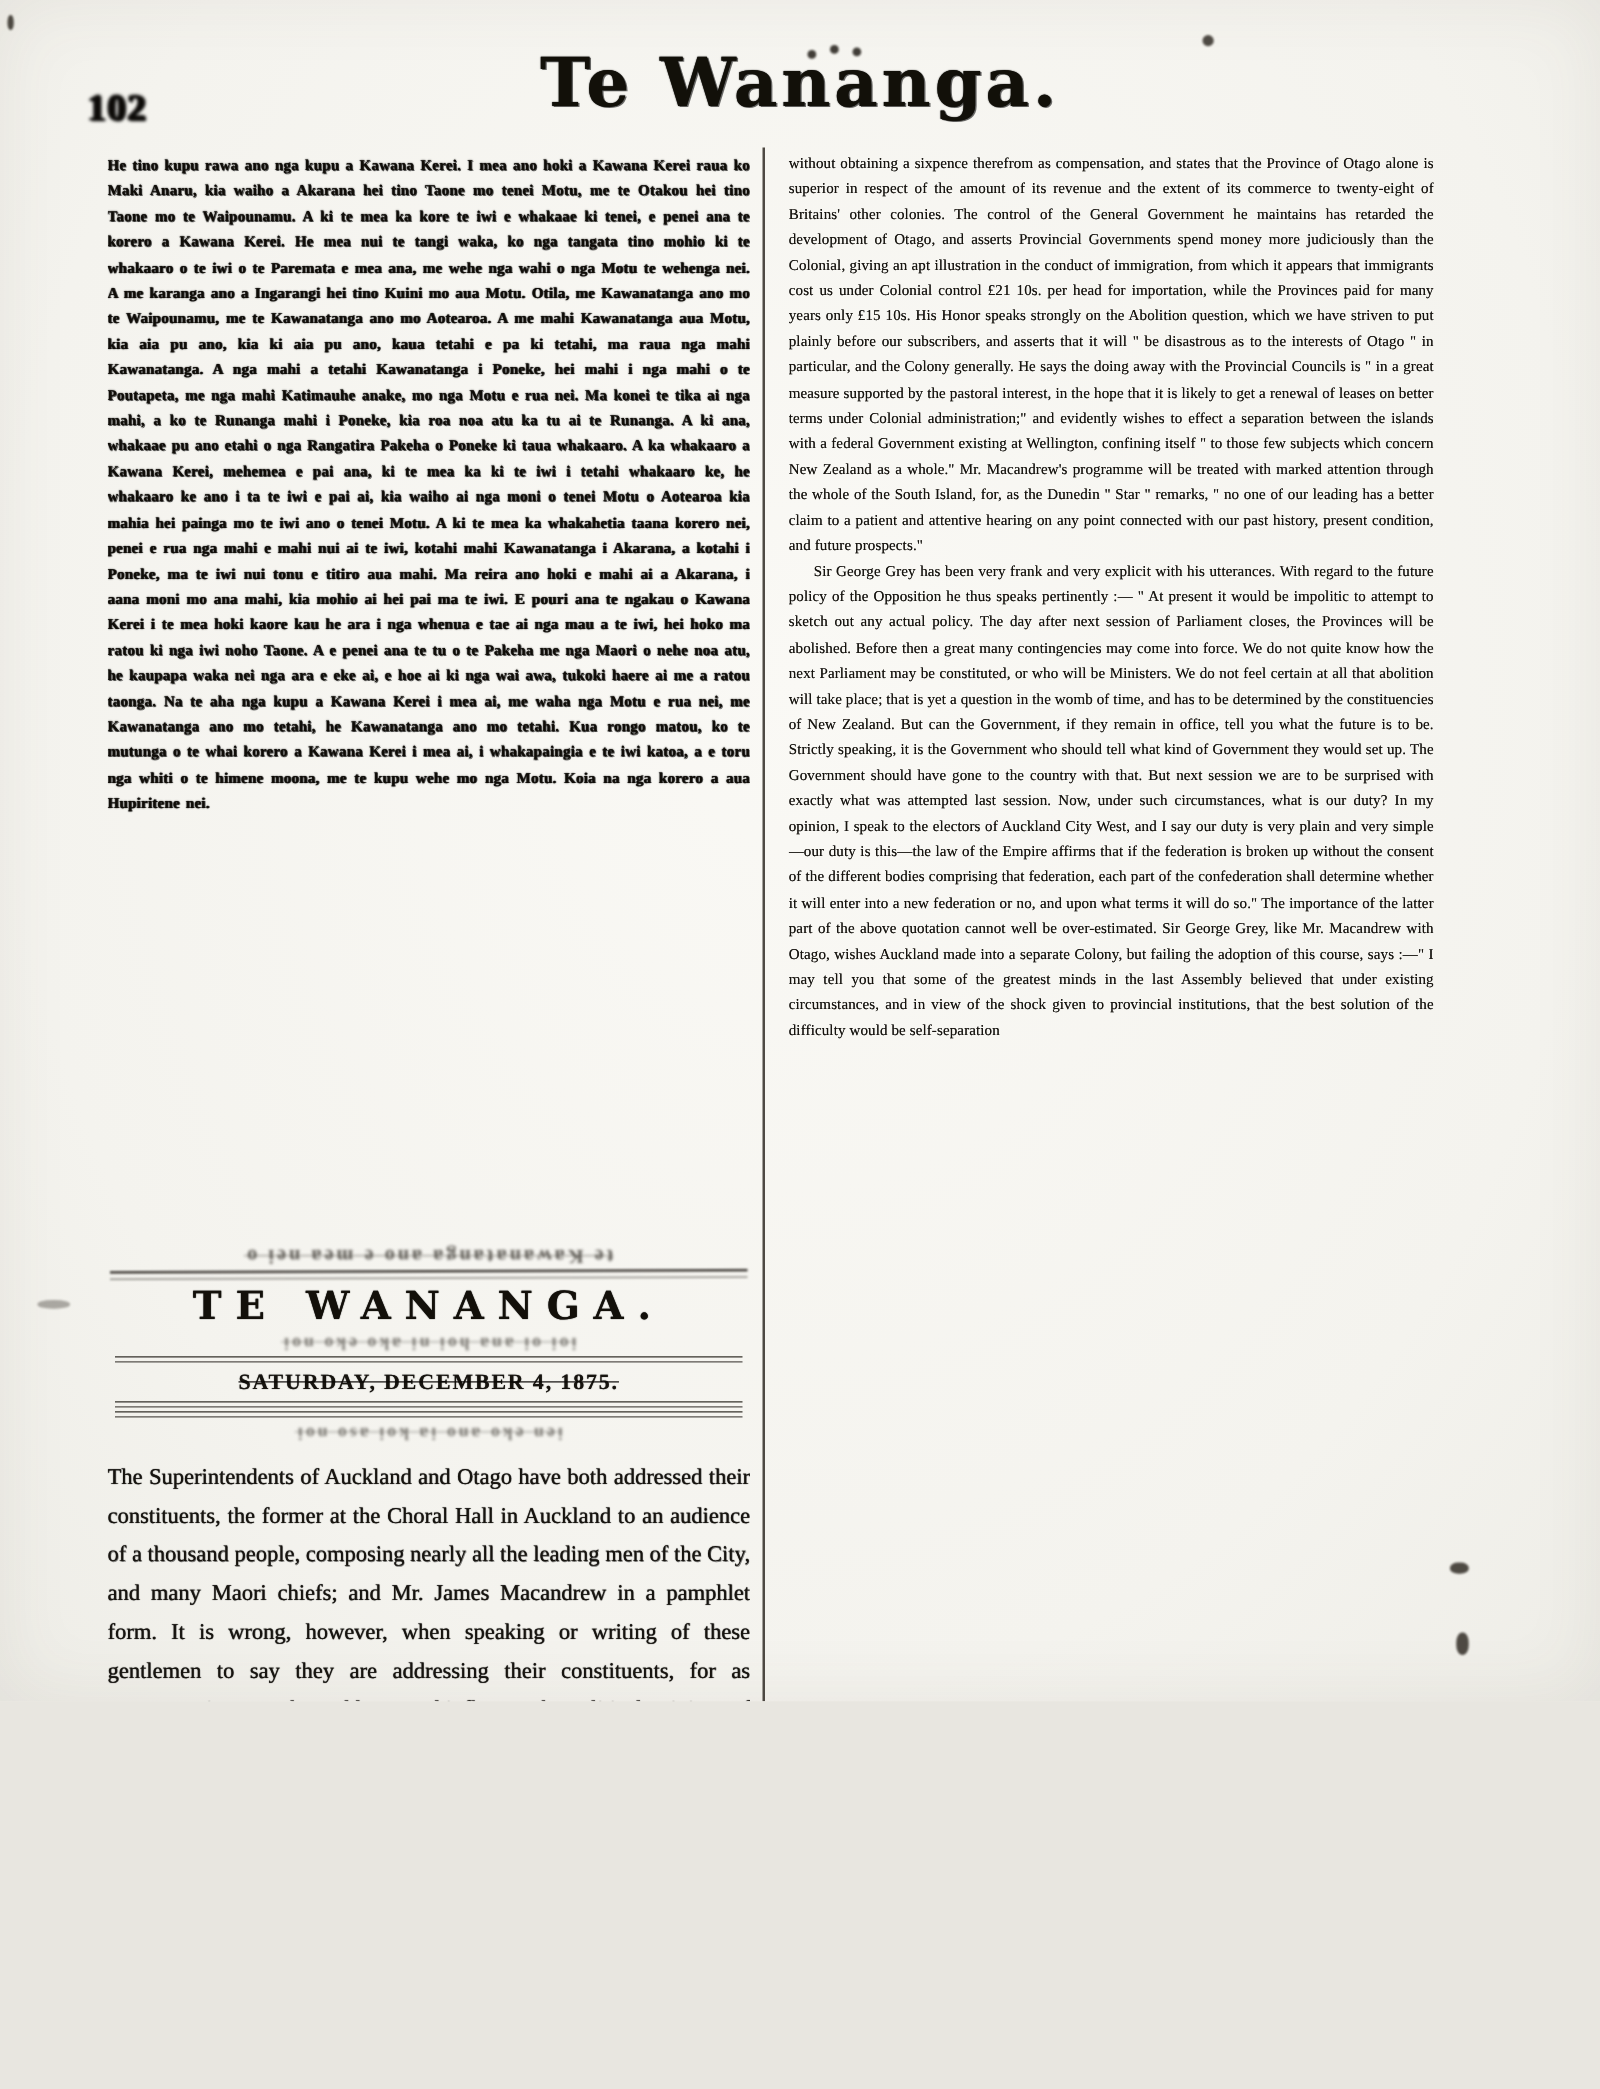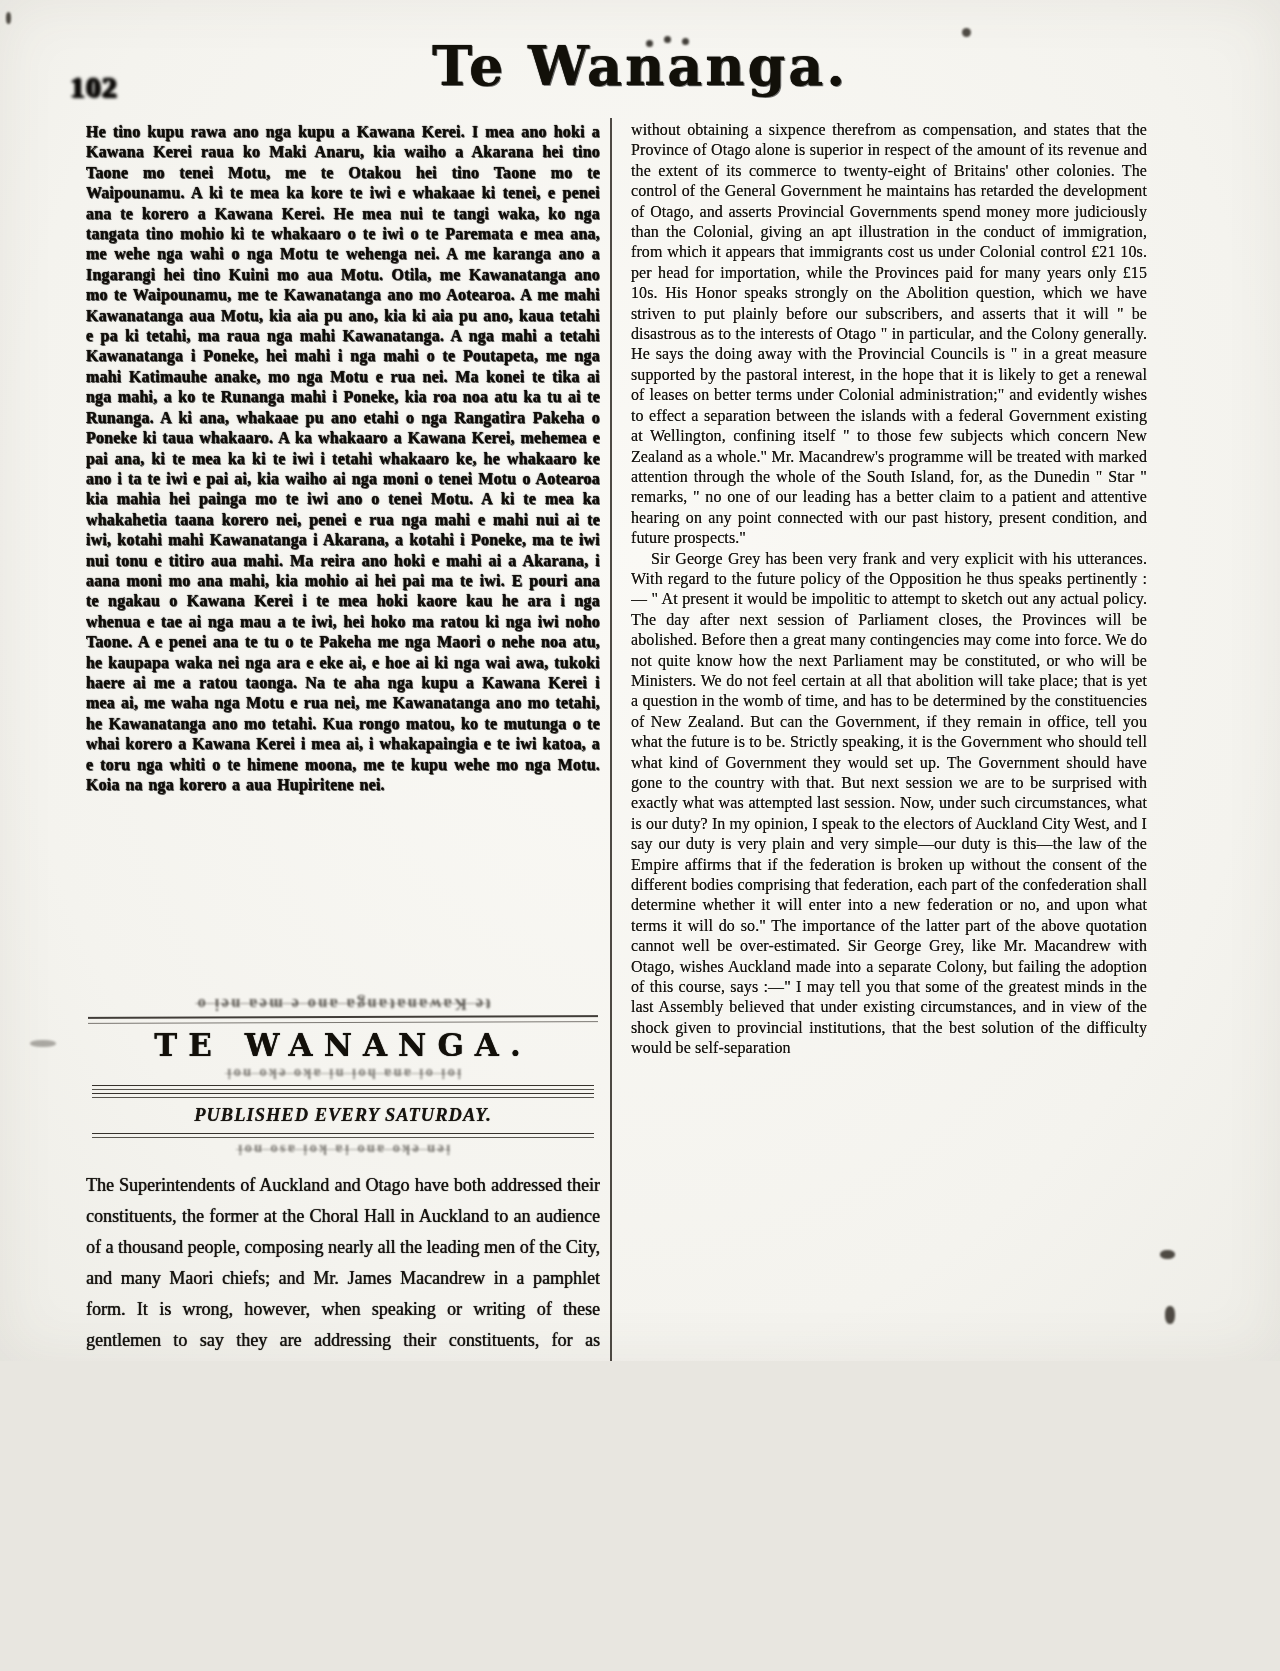--- a/index.html
+++ b/index.html
@@ -61,21 +61,21 @@
       background: rgba(35,30,24,0.8);
       filter: blur(0.3px);
     }
     .col { position: absolute; top: 122px; }
     .col-left  { left: 86px;  width: 514px; height: 1549px; overflow: hidden; }
     .col-right { left: 631px; width: 516px; height: 1549px; overflow: hidden; top: 120px; }
 
     p.body-text {
       margin: 0;
       text-align: justify;
-      font-size: 16px;
+      font-size: 12px;
       line-height: 20.4px;
     }
 
     
     .maori {
       height: 872px;
       overflow: hidden;
       font-size: 18px;
       line-height: 21px;
       font-weight: 600;
@@ -205,24 +205,24 @@
     <div class="bleed-line">te Kawanatanga ano e mea nei o</div>
 
     <div class="rule-wavy"></div>
 
     <h2 class="section-title">TE WANANGA.</h2>
 
     <div class="bleed-line small">ioi oi ana hoi ni ako eko noi</div>
 
     <div class="rule-double"></div>
 
+    <div class="dateline">SATURDAY, DECEMBER 4, 1875.</div>
 
     <div class="rule-double"></div>
 
-    <div class="published">PUBLISHED EVERY SATURDAY.</div>
 
     <div class="rule-double"></div>
 
     <div class="bleed-line small">ien eko ano ia koi aso noi</div>
 
     <p class="body-text intro">The Superintendents of Auckland and Otago have both addressed their constituents, the former at the Choral Hall in Auckland to an audience of a thousand people, composing nearly all the leading men of the City, and many Maori chiefs; and Mr. James Macandrew in a pamphlet form. It is wrong, however, when speaking or writing of these gentlemen to say they are addressing their constituents, for as representative men they address, and influence the political opinions of the whole of the electors. We shall best serve the interest of our readers by giving a digest of the views they have promulgated. Mr. Macandrew, after referring to the progress of Otago, says the Province has contributed two millions sterling to the colonial chest</p>
   </div>
 
   <div class="col col-right">
 

